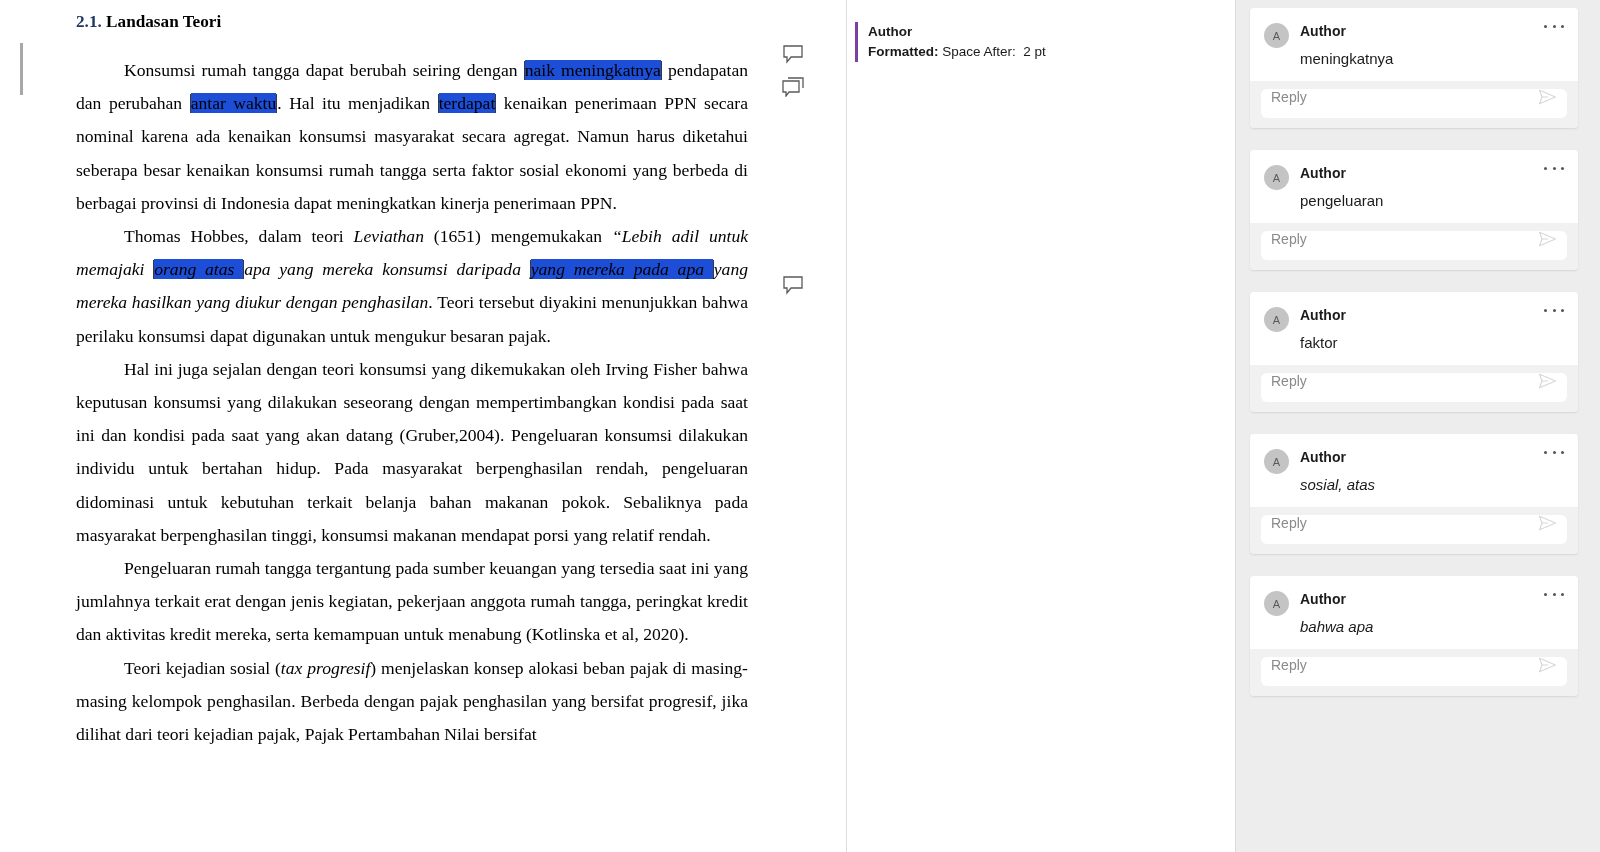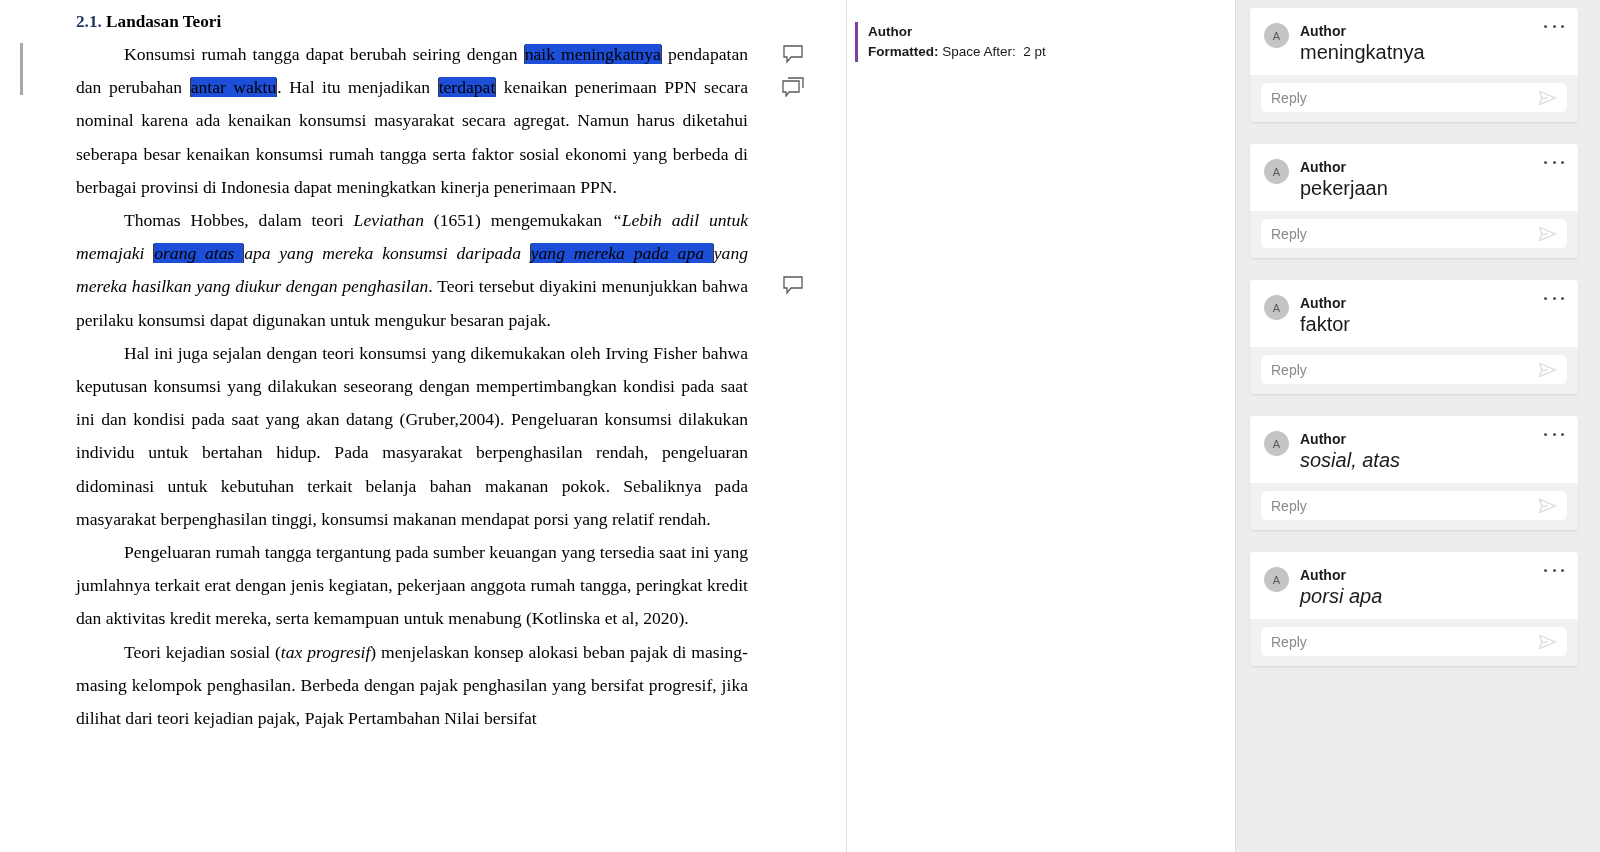--- a/index.html
+++ b/index.html
@@ -48,21 +48,21 @@
     font-family: "Liberation Serif", "DejaVu Serif", serif;
     font-size: 17.6px;
     line-height: 33.2px;
     color: #000000;
   }
 
   .heading {
     font-weight: bold;
     font-size: 17.2px;
     line-height: 28px;
-    margin-bottom: 2px;
+    margin-bottom: 18px;
     color: #000000;
   }
   .heading .num { color: #1f3864; }
 
   .para {
     text-align: justify;
     text-justify: inter-word;
     text-indent: 48px;
   }
   .it { font-style: italic; font-family: Liberation Serif, serif; }
@@ -162,24 +162,24 @@
   .comment-text-col { flex: 1 1 auto; min-width: 0; padding-right: 30px; }
 
   .comment-author {
     font-weight: bold;
     font-size: 14px;
     color: #1b1b1b;
     line-height: 19px;
   }
 
   .comment-body {
-    font-size: 20px;
+    font-size: 15px;
     color: #1b1b1b;
     line-height: 21px;
-    margin-top: 1px;
+    margin-top: 7px;
     word-wrap: break-word;
   }
   .comment-body.italic { font-style: italic; }
 
   .more-btn {
     position: absolute;
     top: 10px;
     right: 11px;
     width: 26px;
     height: 16px;
@@ -199,21 +199,20 @@
   .reply-row {
     background: #f1f1f1;
     padding: 8px 11px 10px 11px;
   }
 
   .reply-box {
     background: #ffffff;
     border-radius: 6px;
     height: 29px;
     display: flex;
-    align-items: center;
     padding: 0 10px;
     position: relative;
     gap: 42px;
   }
   .reply-placeholder {
     font-size: 14px;
     color: #8a8a8a;
     flex: 1 1 auto;
   }
   .send-icon { width: 19px; height: 16px; flex: 0 0 19px; }
@@ -293,21 +292,21 @@
               </svg>
             </span>
           </div>
         </div>
       </div>
       <div class="comment-card">
         <div class="comment-main">
           <div class="avatar">A</div>
           <div class="comment-text-col">
             <div class="comment-author">Author</div>
-            <div class="comment-body">pekerjaan</div>
+            <div class="comment-body">pengeluaran</div>
           </div>
           <div class="more-btn">
             <i></i>
             <i></i>
             <i></i>
           </div>
         </div>
         <div class="reply-row">
           <div class="reply-box">
             <span class="reply-placeholder">Reply</span>
@@ -368,21 +367,21 @@
               </svg>
             </span>
           </div>
         </div>
       </div>
       <div class="comment-card">
         <div class="comment-main">
           <div class="avatar">A</div>
           <div class="comment-text-col">
             <div class="comment-author">Author</div>
-            <div class="comment-body italic">porsi apa</div>
+            <div class="comment-body italic">bahwa apa</div>
           </div>
           <div class="more-btn">
             <i></i>
             <i></i>
             <i></i>
           </div>
         </div>
         <div class="reply-row">
           <div class="reply-box">
             <span class="reply-placeholder">Reply</span>

